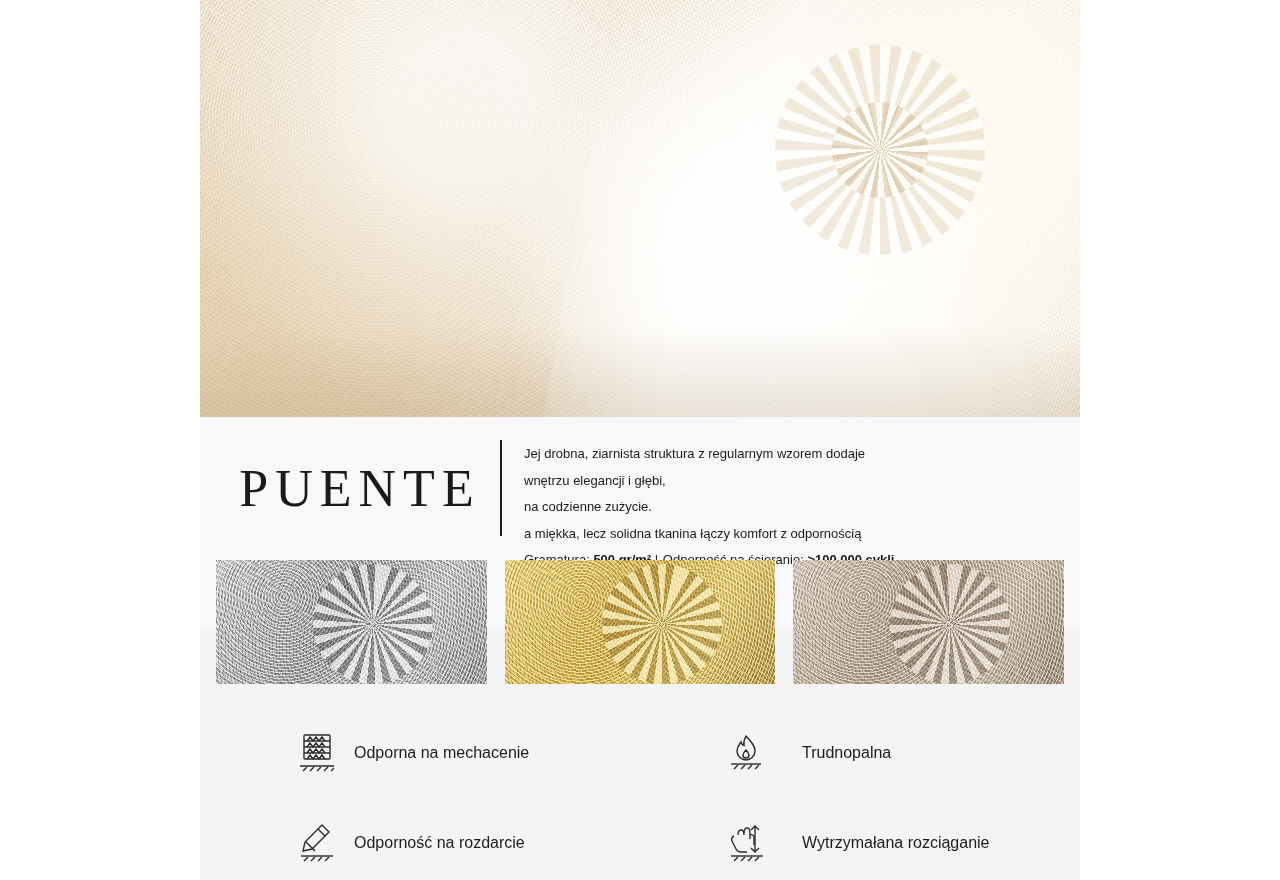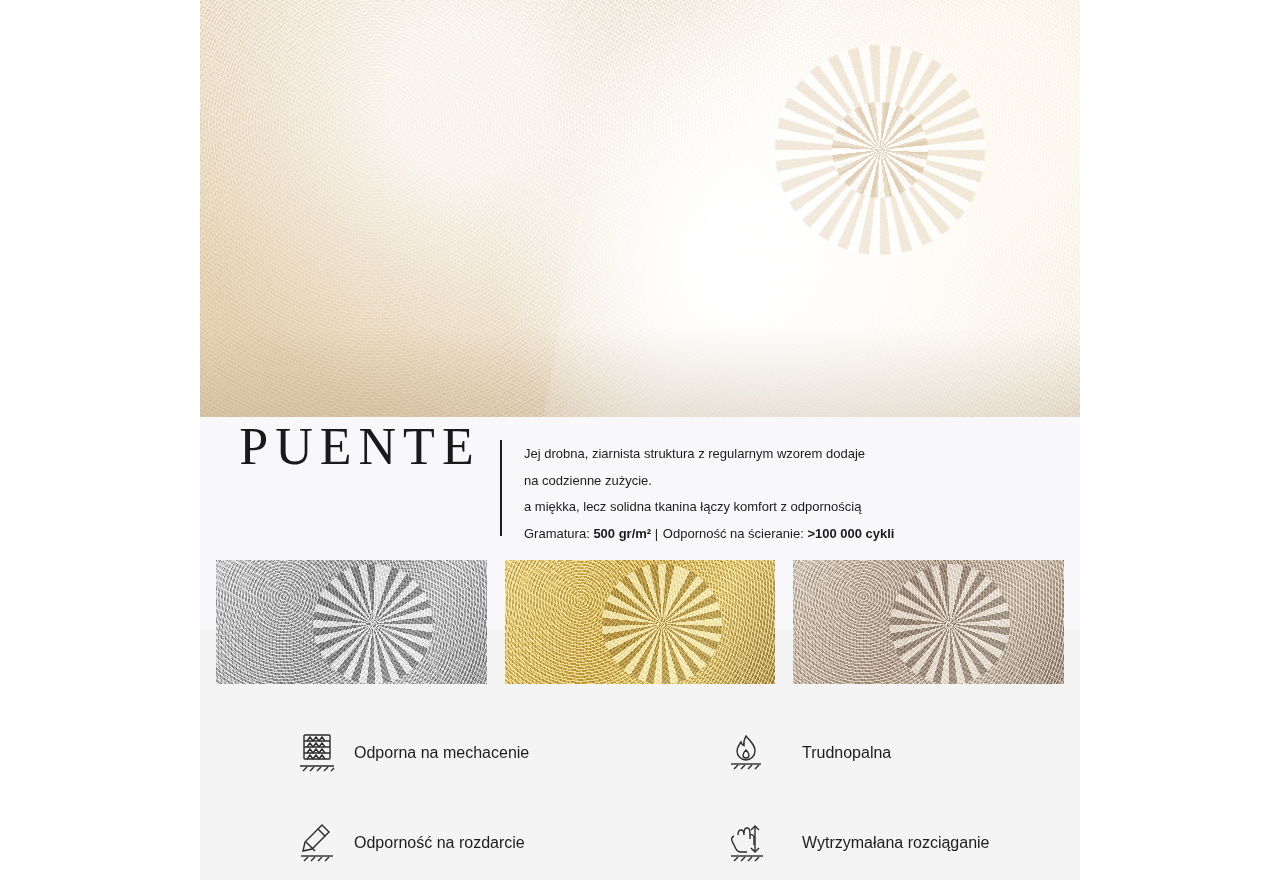--- a/index.html
+++ b/index.html
@@ -123,20 +123,21 @@
   }
   .title {
     width: 300px;
     padding-left: 20px;
     box-sizing: border-box;
     font-family: "Liberation Serif", serif;
     font-size: 52px;
     letter-spacing: 7px;
     color: #1a1a1a;
     text-align: center;
+    margin-top: 42px;
   }
   .divider {
     width: 2px;
     height: 96px;
     background: #1d1d1d;
     margin-top: 23px;
     margin-right: 22px;
   }
   .desc {
     flex: 1;
@@ -265,20 +266,21 @@
       <div class="hero-swirl2"></div>
       <div class="hero-shadow"></div>
     </div>
 
     <div class="band">
       <div class="band-inner">
         <div class="title">PUENTE</div>
         <div class="divider"></div>
         <div class="desc">
           <p>Jej drobna, ziarnista struktura z regularnym wzorem dodaje</p>
+          <p>wnętrzu elegancji i głębi,</p>
           <p>na codzienne zużycie.</p>
           <p>a miękka, lecz solidna tkanina łączy komfort z odpornością</p>
           <p class="specs">
             <span>Gramatura:</span>
             <b>500 gr/m²</b>
             <span class="sep">|</span>
             <span>Odporność na ścieranie:</span>
             <b>&gt;100 000 cykli</b>
           </p>
         </div>

